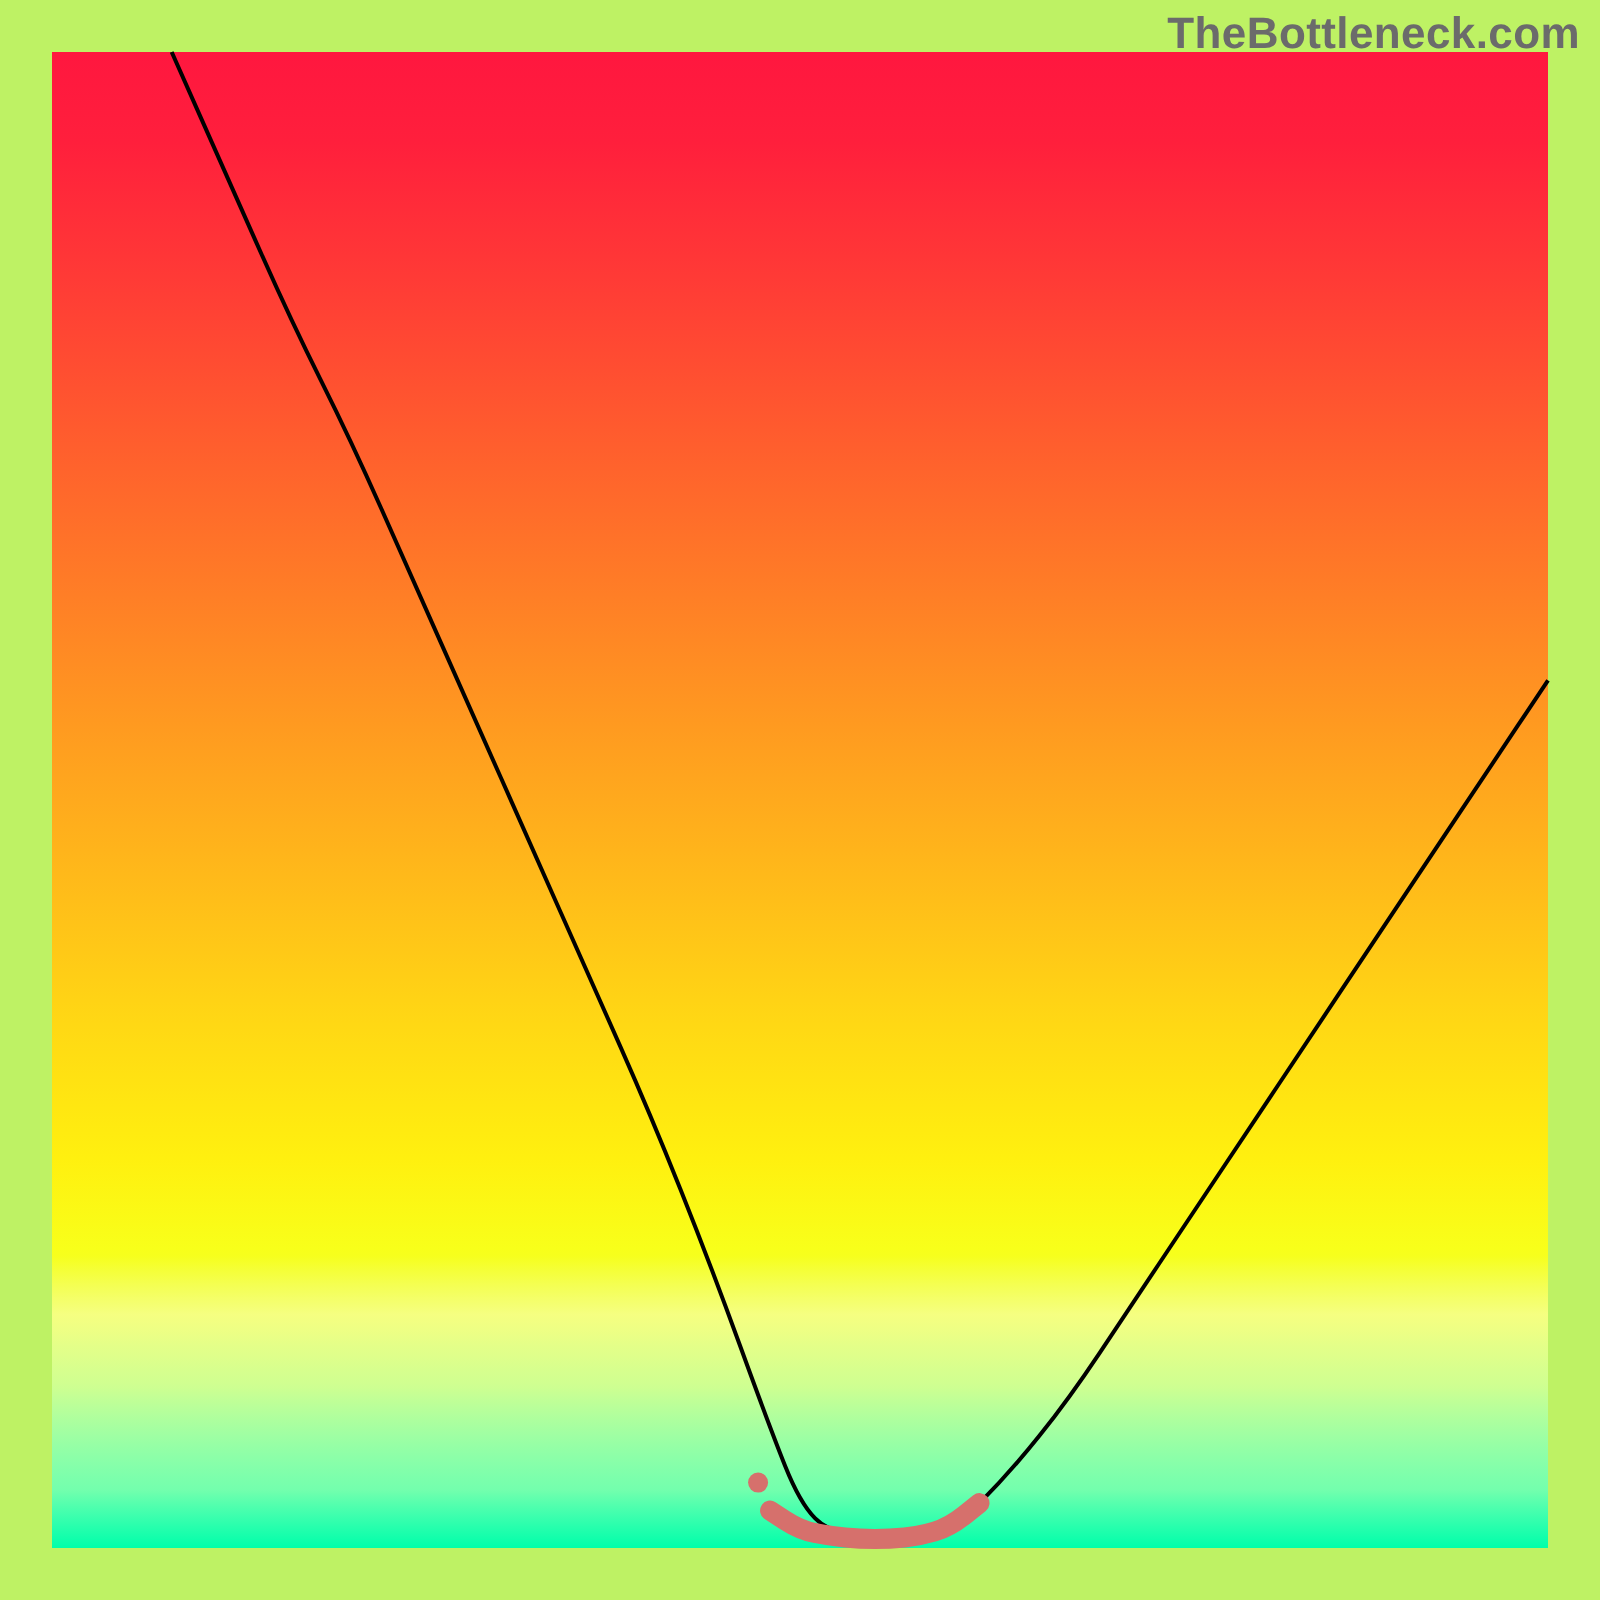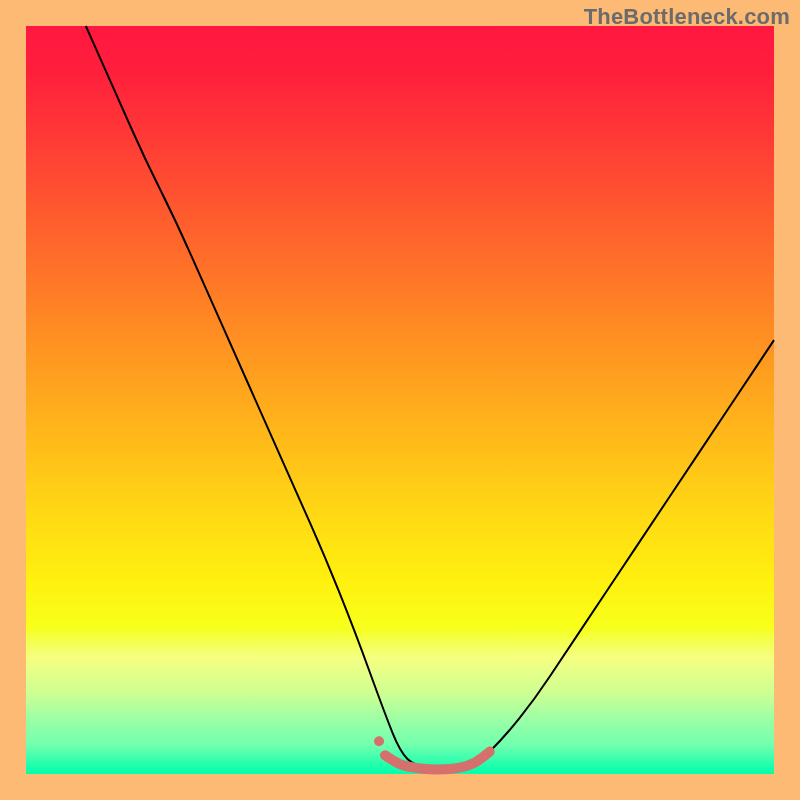--- a/index.html
+++ b/index.html
@@ -10,21 +10,21 @@
     background: #000;
     overflow: hidden;
     font-family: Arial, Helvetica, sans-serif;
   }
   .frame {
     position: absolute;
     left: 0;
     top: 0;
     width: 800px;
     height: 800px;
-    background: #fdba74;
+    background: #bef264;
   }
   .plot {
     position: absolute;
     left: 26px;
     top: 26px;
     width: 748px;
     height: 748px;
     background: linear-gradient(to bottom,
       #ff173f 0%,
       #ff1f3c 6%,

